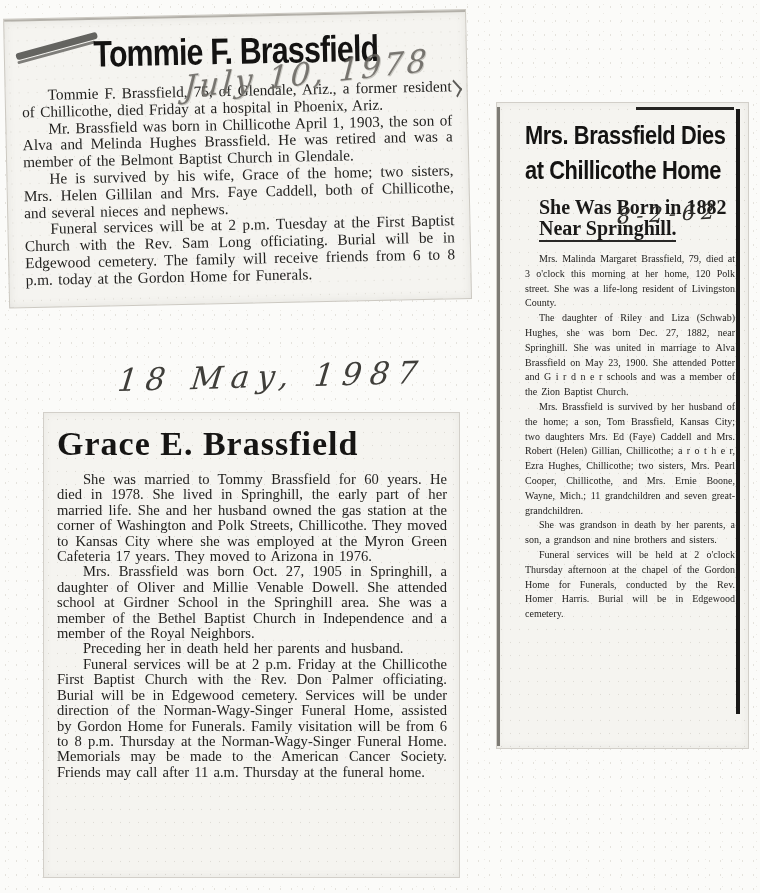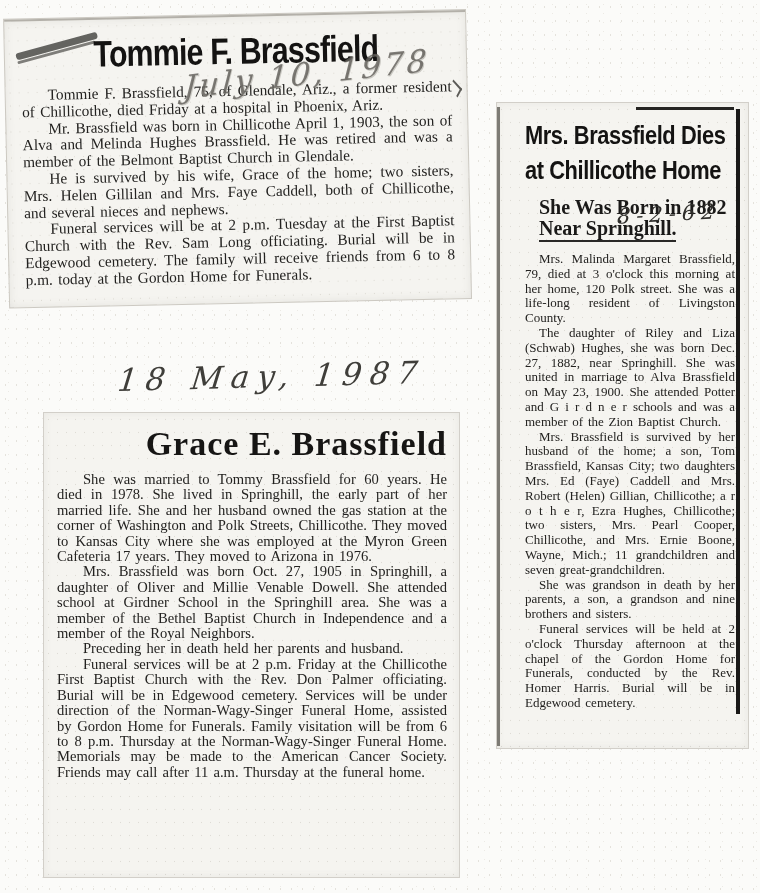--- a/index.html
+++ b/index.html
@@ -107,21 +107,21 @@
     left:44px; top:413px; width:415px; height:464px;
     padding:10px 12px 6px 13px;
     box-shadow:0 0 0 1px #d2cfc9, inset 0 0 9px rgba(90,88,80,.08);
   }
   .clip-grace h1{
     font-family:"Liberation Serif", serif;
     font-weight:700;
     font-size:34px;
     letter-spacing:1px;
     color:#161514;
-    text-align:right;
+    text-align:left;
     margin:2px 0 9px 0;
   }
   .clip-grace p{ font-size:14.6px; line-height:15.4px; }
   
   .clip-malinda{
     left:497px; top:103px; width:251px; height:645px;
     padding:12px 16px 6px 28px;
     box-shadow:0 0 0 1px #d2cfc9, inset 0 0 8px rgba(90,88,80,.08);
   }
   .clip-malinda::before{ 
@@ -150,21 +150,21 @@
   }
   .clip-malinda .subhead{
     font-weight:700;
     font-size:20px;
     line-height:21px;
     margin:12px 0 10px 14px;
     color:#1a1918;
   }
   .subhead .underlined{ border-bottom:2px solid #2a2927; display:inline-block; padding-bottom:1px; }
   .clip-malinda p{
-    font-size:13px;
+    font-size:10px;
     line-height:14.8px;
     text-indent:14px;
     width:210px;
   }
 </style>
 </head>
 <body>
 
 <div class="page">
 

